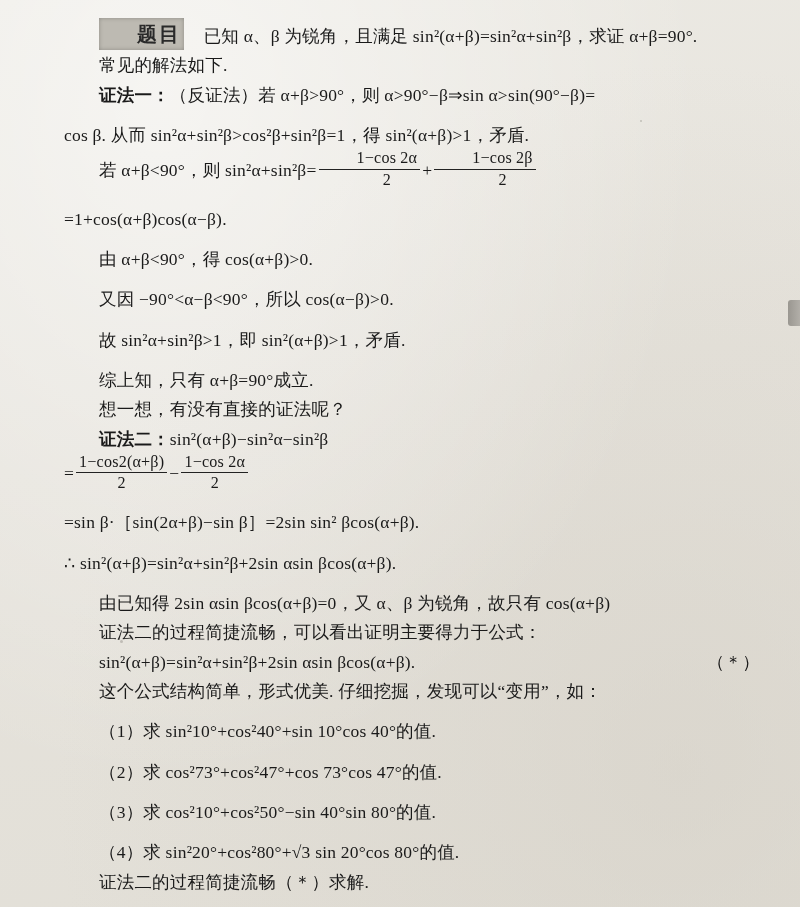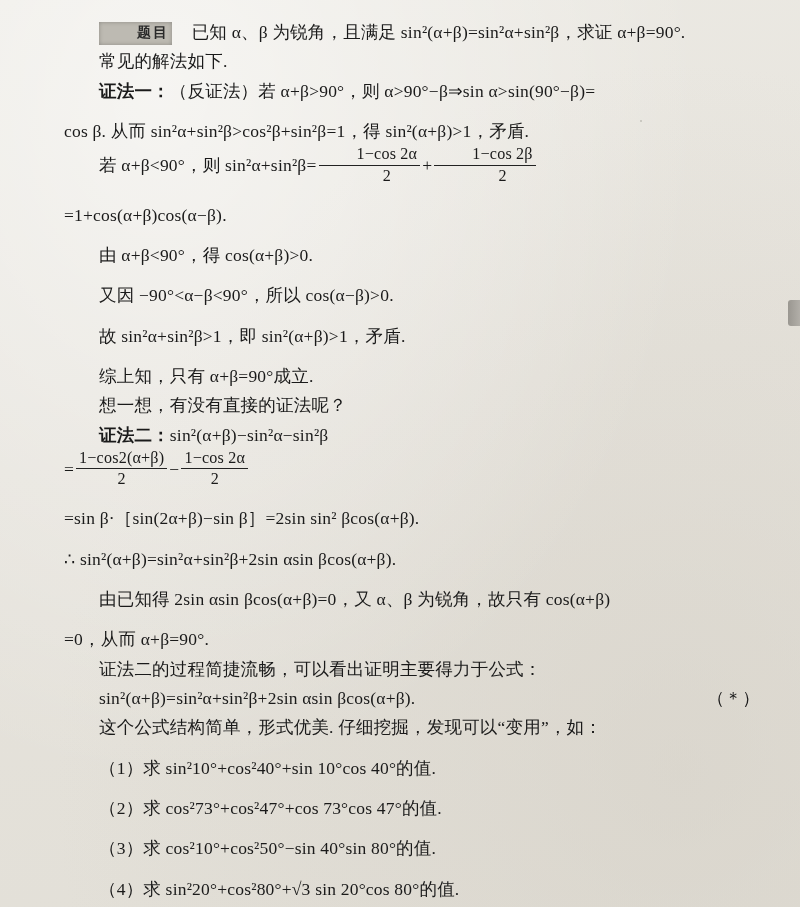--- a/index.html
+++ b/index.html
@@ -42,21 +42,21 @@
     text-indent: 0;
   }
   .label-box {
     display: inline-block;
     font-weight: bold;
     background: #bdbab2;
     color: #2a2a2a;
     padding: 0 3px;
     letter-spacing: 2px;
     box-shadow: inset 0 0 4px rgba(0,0,0,0.25);
-    font-size: 14px;
+    font-size: 20px;
     vertical-align: 1px;
   }
   .bold { font-weight: bold; }
   .math {
     font-family: "Liberation Serif", serif;
     font-style: normal;
     margin-top: 12px;
   }
   
   .frac {
@@ -140,21 +140,20 @@
       <span class="bold">证法二：</span><span class="math">sin²(α+β)−sin²α−sin²β</span>
     </p>
 
     <p class="noindent">
       <span class="math">=</span><span class="frac"><span class="num">1−cos2(α+β)</span><span class="den">2</span></span><span class="math">−</span><span class="frac"><span class="num">1−cos 2α</span><span class="den">2</span></span>
     </p>
 
     <p class="noindent math">=sin β·［sin(2α+β)−sin β］=2sin sin² βcos(α+β).</p>
     <p class="noindent math">∴   sin²(α+β)=sin²α+sin²β+2sin αsin βcos(α+β).</p>
     <p class="indent math">由已知得 2sin αsin βcos(α+β)=0，又 α、β 为锐角，故只有 cos(α+β)</p>
-    <p class="noindent math">=0，从而 α+β=90°.</p>
     <p class="indent">证法二的过程简捷流畅，可以看出证明主要得力于公式：</p>
 
     <p class="indent row-with-star">
       <span class="star-right">（＊）</span>
       <span class="math">sin²(α+β)=sin²α+sin²β+2sin αsin βcos(α+β).</span>
     </p>
 
     <p class="indent">这个公式结构简单，形式优美. 仔细挖掘，发现可以“变用”，如：</p>
 
     <p class="indent math">（1）求 sin²10°+cos²40°+sin 10°cos 40°的值.</p>

